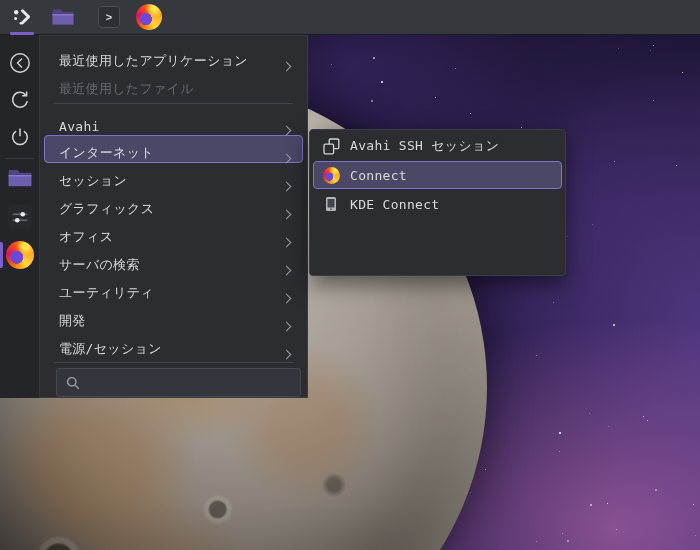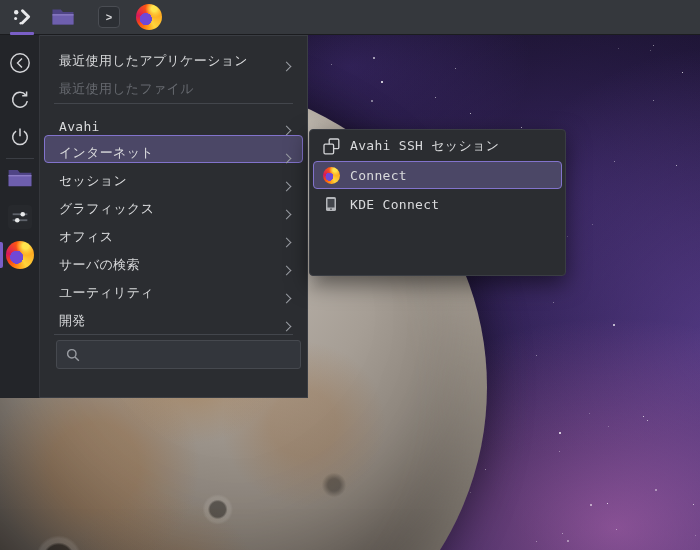--- a/index.html
+++ b/index.html
@@ -337,20 +337,24 @@
     <span class="chev"></span>
   </div>
   <div class="m-row">
     <span class="lbl">ユーティリティ</span>
     <span class="chev"></span>
   </div>
   <div class="m-row">
     <span class="lbl">開発</span>
     <span class="chev"></span>
   </div>
+  <div class="m-row">
+    <span class="lbl">電源/セッション</span>
+    <span class="chev"></span>
+  </div>
   <div class="sep sep2"></div>
   <div class="search">
     <svg width="14" height="14" viewBox="0 0 14 14" fill="none" stroke="#9a9da3" stroke-width="1.4">
       <circle cx="5.8" cy="5.8" r="4.2"></circle>
         <line x1="9" y1="9" x2="12.8" y2="12.8"></line>
     </svg>
   </div>
 </nav>
 
 <nav class="submenu">

